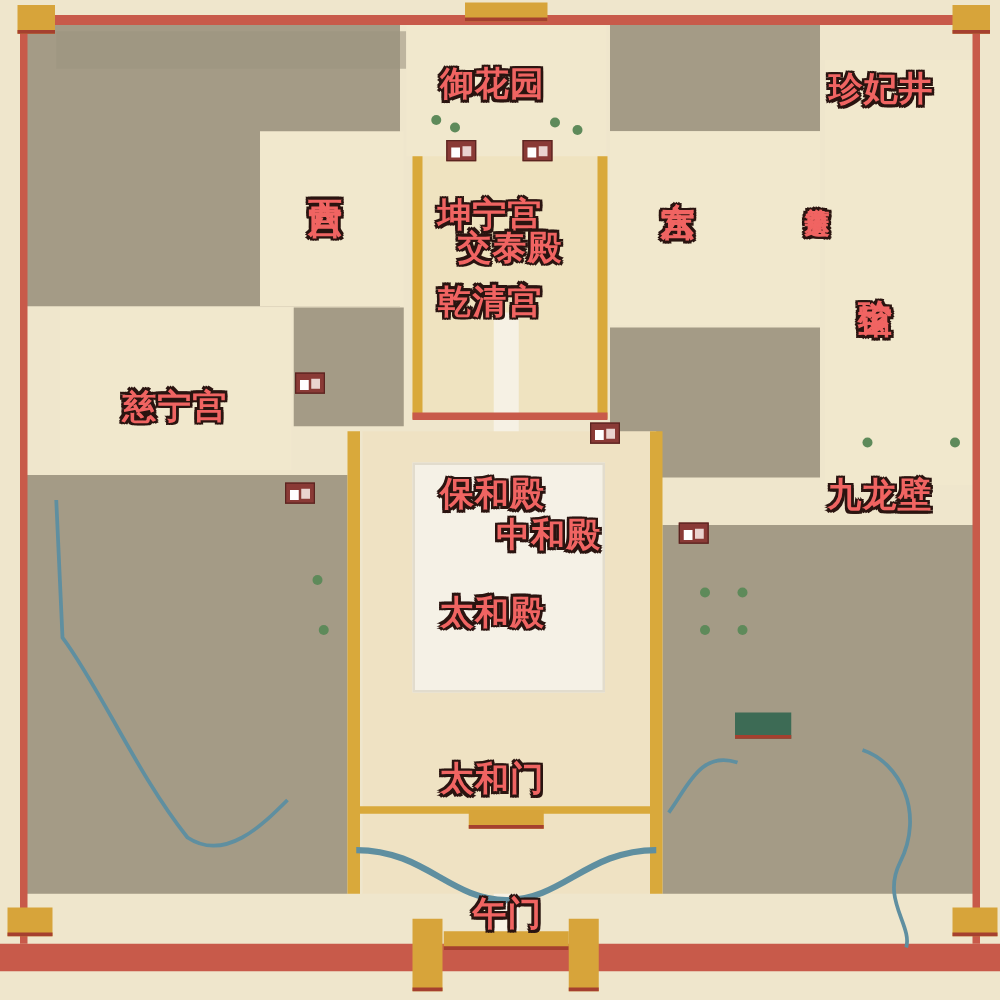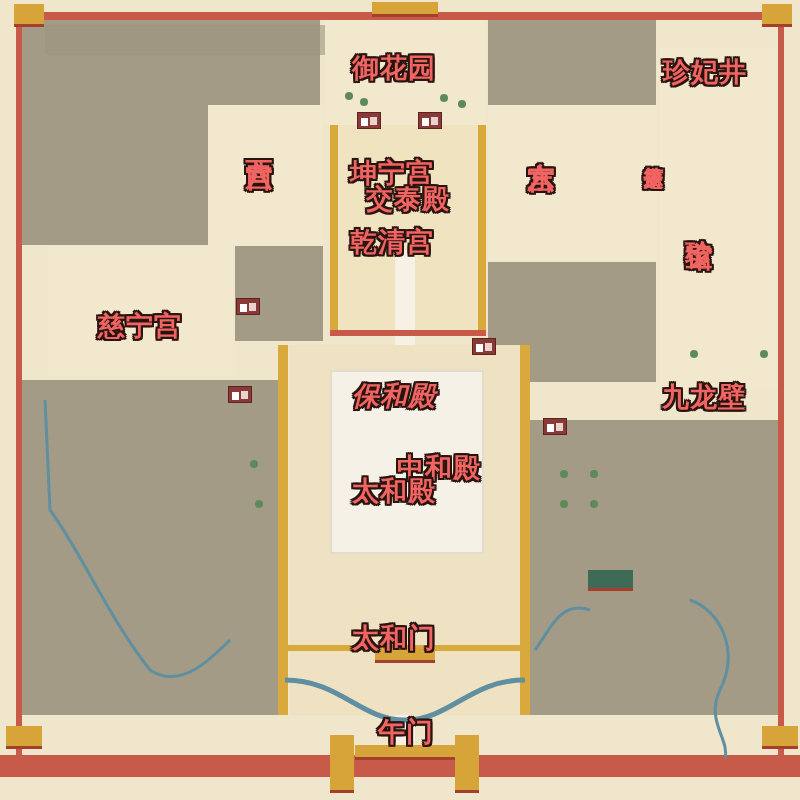--- a/index.html
+++ b/index.html
@@ -104,18 +104,18 @@
   <div class="label" style="left:663px;top:58px;">珍妃井</div>
   <div class="label vlabel" style="left:246px;top:138px;">西六宫</div>
   <div class="label" style="left:350px;top:143px;margin-top:16px;">坤宁宫</div>
   <div class="label" style="left:366px;top:185px;">交泰殿</div>
   <div class="label" style="left:350px;top:228px;">乾清宫</div>
   <div class="label vlabel" style="left:528px;top:140px;">东六宫</div>
   <div class="label vlabel small" style="left:644px;top:150px;">东筒子夹道</div>
   <div class="label vlabel" style="left:686px;top:218px;">珍宝馆</div>
   <div class="label" style="left:98px;top:312px;">慈宁宫</div>
   <div class="label" style="left:662px;top:383px;">九龙壁</div>
-  <div class="label" style="left:352px;top:382px;font-style:italic;">保和殿</div>
-  <div class="label" style="left:352px;top:454px;padding-left:45px;">中和殿</div>
+  <div class="label" style="left:352px;top:382px;">保和殿</div>
+  <div class="label" style="left:352px;top:415px;padding-left:45px;">中和殿</div>
   <div class="label" style="left:352px;top:477px;">太和殿</div>
-  <div class="label" style="left:352px;top:610px;margin-top:14px;">太和门</div>
+  <div class="label" style="left:352px;top:610px;">太和门</div>
   <div class="label" style="left:378px;top:718px;">午门</div>
 </div>
 
 </body></html>

